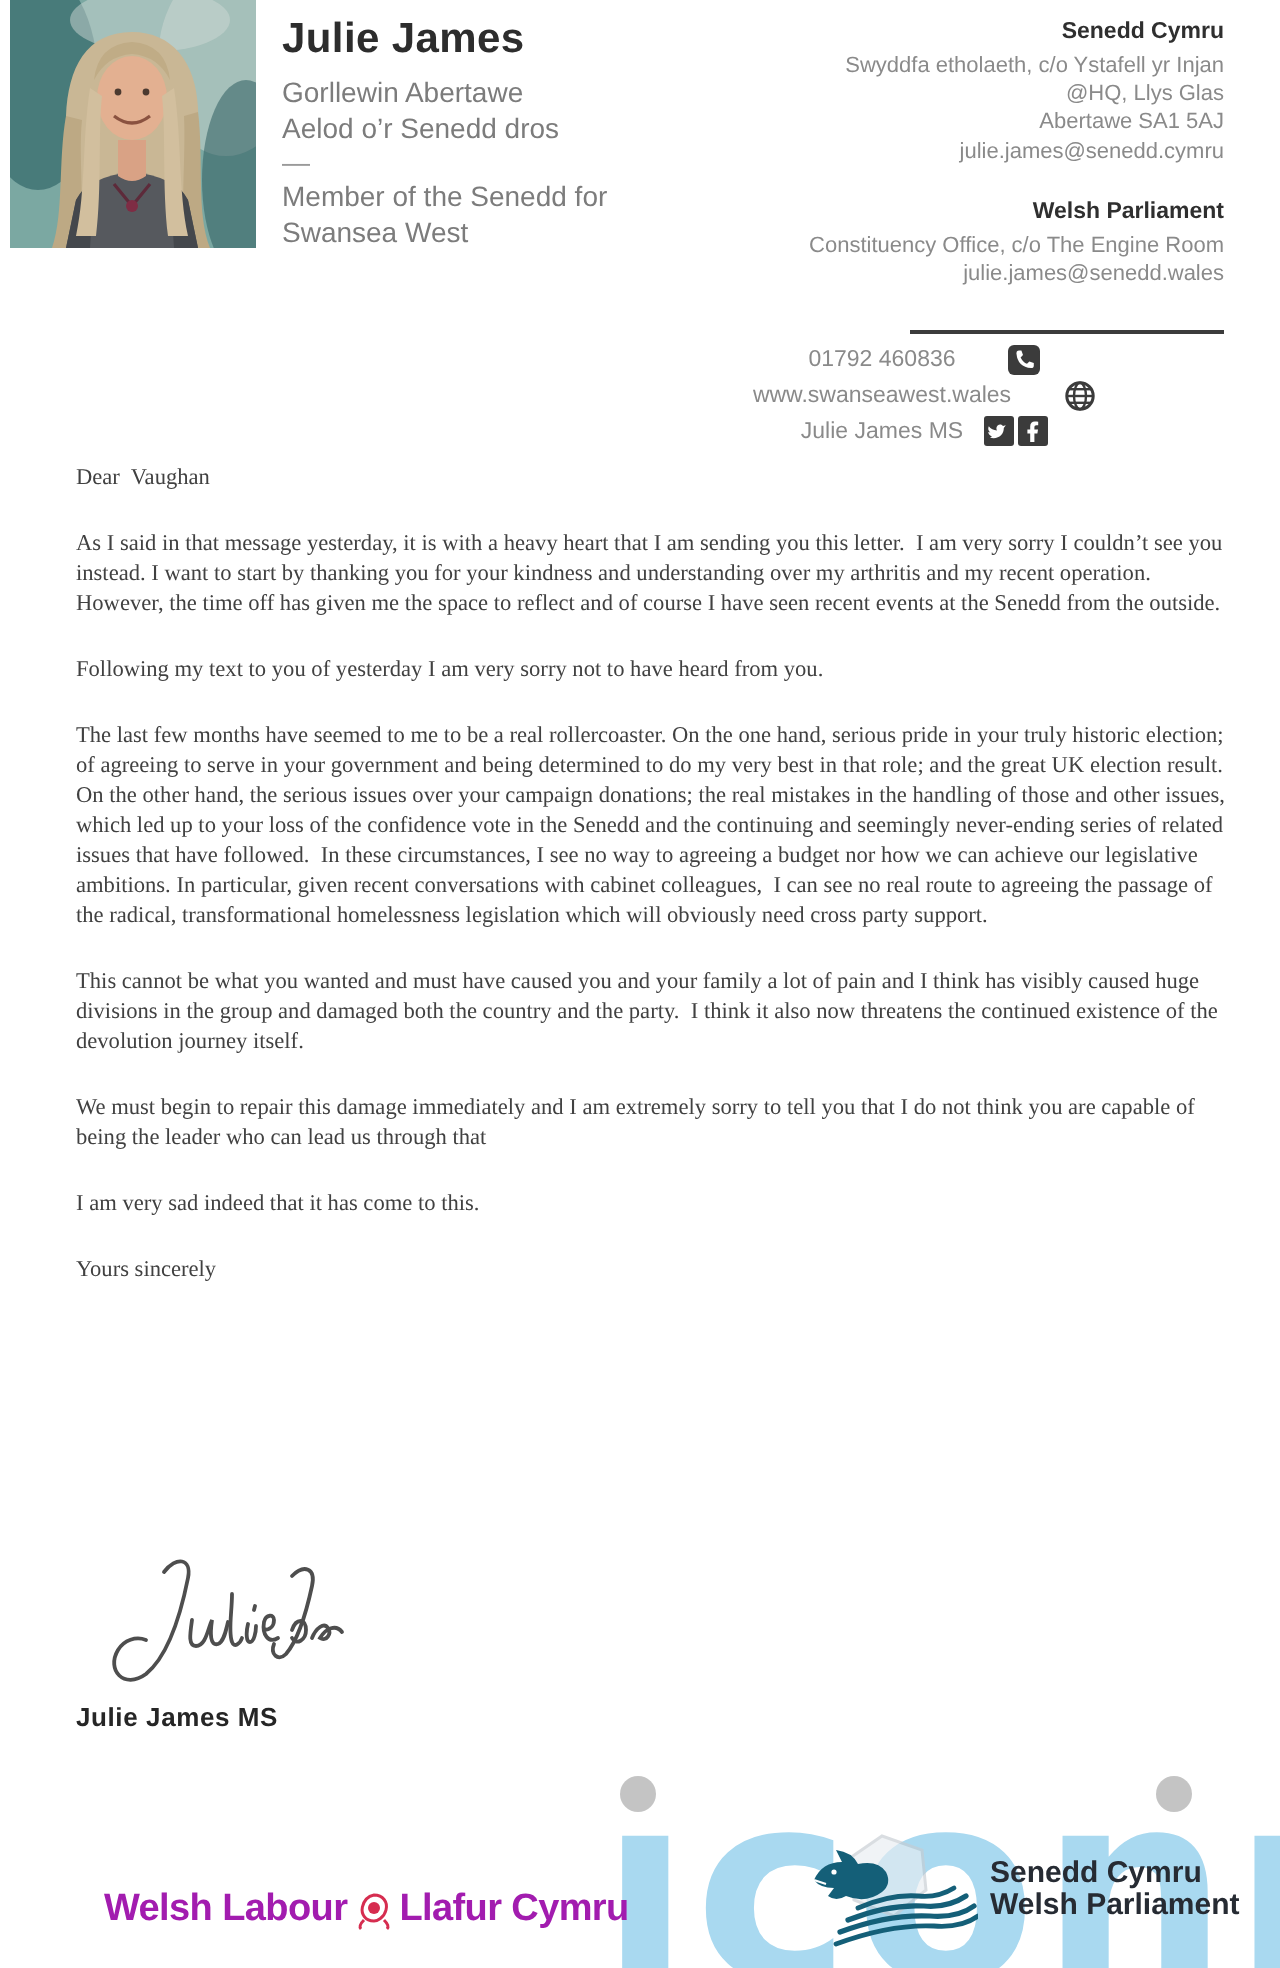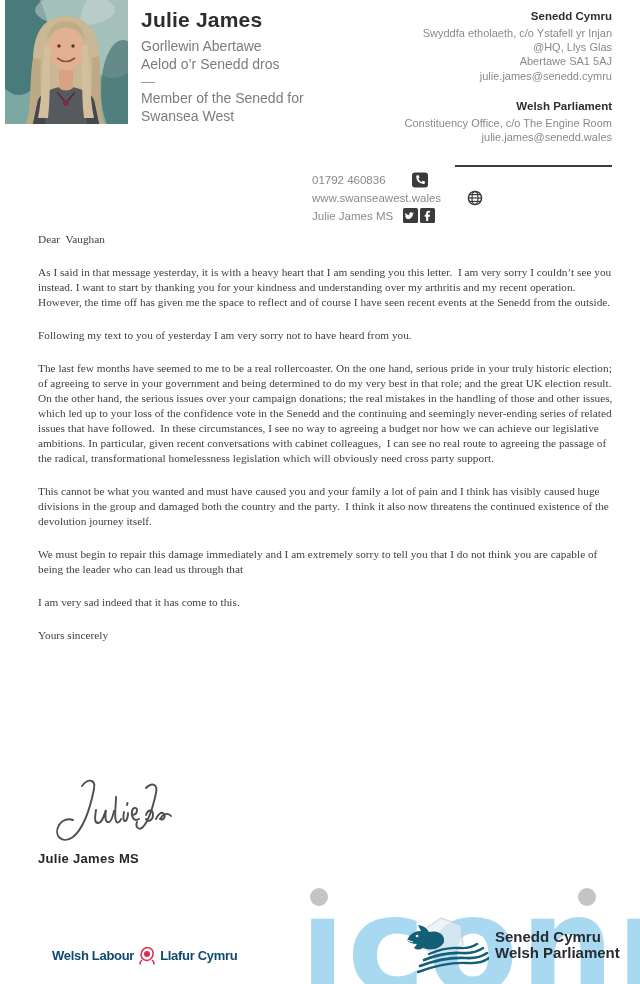--- a/index.html
+++ b/index.html
@@ -13,39 +13,39 @@
   .name{font-size:21px;font-weight:bold;color:#2d2d2d;letter-spacing:.2px;margin:0 0 6px 0;}
   .role{font-size:14px;color:#7c7c7c;line-height:17.5px;margin:0;}
   .role-dash{font-size:14px;color:#9a9a9a;line-height:15px;margin:1px 0;}
 
   .right-col{right:28px;top:10px;width:330px;text-align:right;}
   .office-title{font-size:11.5px;font-weight:bold;color:#2f2f2f;margin:0 0 4px 0;}
   .office-line{font-size:11px;color:#8a8a8a;line-height:14.2px;margin:0;}
   .office-gap{height:17px;}
   .hdr-divider{right:28px;top:165px;width:157px;height:2px;background:#3c3c3c;}
   .contact-rows{right:28px;top:171px;width:300px;}
-  .c-row{display:flex;justify-content:flex-start;align-items:center;height:17px;margin-bottom:1px;}
+  .c-row{display:flex;justify-content:center;align-items:center;height:17px;margin-bottom:1px;}
   .c-text{font-size:11.5px;color:#8a8a8a;margin-right:10px;}
   .c-icons{display:flex;gap:2px;width:32px;justify-content:flex-end;}
 
   
   .letter-body{left:38px;top:232px;width:578px;}
   .letter-body p{font-size:11.3px;line-height:15px;color:#414141;margin:0 0 18px 0;white-space:pre-wrap;font-family:Liberation Serif, serif;}
   .signature{left:46px;top:770px;width:130px;height:80px;}
   .sig-name{left:38px;top:851px;font-size:13px;font-weight:bold;color:#262626;letter-spacing:.3px;}
 
   
   .watermark{left:300px;top:886px;width:400px;height:120px;overflow:hidden;pointer-events:none;}
   .wm-text{position:absolute;left:0;top:-18px;font-family:"DejaVu Sans",sans-serif;font-weight:bold;
            font-size:132px;color:#a9d9f0;letter-spacing:2px;}
   .wm-dot{position:absolute;width:18px;height:18px;border-radius:50%;background:#c4c4c4;top:2px;}
   .wm-dot1{left:10px;} .wm-dot2{left:278px;}
 
   .labour-logo{left:52px;top:944px;display:flex;align-items:center;}
-  .labour-text{font-size:13px;font-weight:bold;color:#0c4a6e;letter-spacing:-0.3px;}
+  .labour-text{font-size:19px;font-weight:bold;color:#a21caf;letter-spacing:-0.3px;}
   .rose{margin:0 2px;}
 
   .senedd-logo{left:403px;top:914px;display:flex;align-items:center;}
   .senedd-text{margin-left:6px;font-size:15px;font-weight:bold;color:#262b33;line-height:16.5px;}
 </style>
 </head>
 <body>
 
 <div class="page">
 

